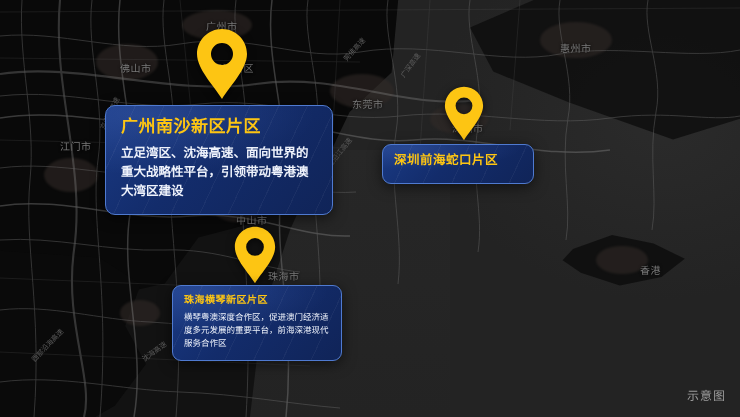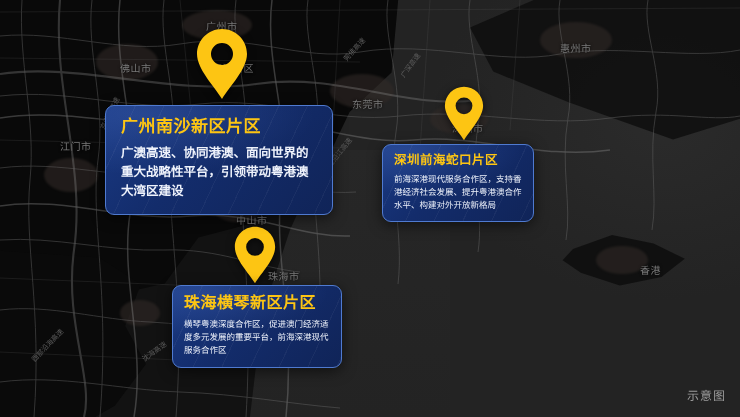--- a/index.html
+++ b/index.html
@@ -134,38 +134,39 @@
   }
   .card-desc{
     color:#eef2fb;
     line-height:1.52;
   }
 
   
   #card-guangzhou{
     left:105px; top:105px; width:228px;
     padding:11px 15px 13px 15px;
+    border-radius:10px;
   }
   #card-guangzhou .card-title{ font-size:17px; margin-bottom:7px; }
   #card-guangzhou .card-desc { font-size:12.5px; font-weight:bold; }
 
   
   #card-shenzhen{
     left:382px; top:144px; width:152px;
     padding:8px 11px 10px 11px;
   }
   #card-shenzhen .card-title{ font-size:12.5px; margin-bottom:5px; }
   #card-shenzhen .card-desc { font-size:8.5px; }
 
   
   #card-zhuhai{
     left:172px; top:285px; width:170px;
     padding:8px 11px 10px 11px;
   }
-  #card-zhuhai .card-title{ font-size:16px; margin-bottom:5px; }
+  #card-zhuhai .card-title{ font-size:10px; margin-bottom:5px; }
   #card-zhuhai .card-desc { font-size:8.5px; }
 
   
   #watermark{
     position:absolute;
     right:14px; bottom:14px;
     color:#9a9a9a;
     font-size:12px;
     letter-spacing:1px;
   }
@@ -280,28 +281,27 @@
   <div class="pin" id="pin-zhuhai" style="width: 42px; height: 58px; left: 234px; top: 226px;">
     <svg viewBox="0 0 52 72" aria-hidden="true">
       <path d="M26 1 C12.2 1 1 12.2 1 26 C1 41 18 58 26 71 C34 58 51 41 51 26 C51 12.2 39.8 1 26 1 Z
                M26 15 A11 11 0 1 1 26 37 A11 11 0 1 1 26 15 Z" fill="#fdc513" fill-rule="evenodd"></path>
     </svg>
   </div>
 
   <div class="card" id="card-guangzhou">
     <div class="card-inner">
       <div class="card-title">广州南沙新区片区</div>
-      <div class="card-desc">广澳高速、协同港澳、面向世界的重大战略性平台，引领带动粤港澳大湾区建设</div>
+      <div class="card-desc">立足湾区、沈海高速、面向世界的重大战略性平台，引领带动粤港澳大湾区建设</div>
     </div>
   </div>
 
   <div class="card" id="card-shenzhen">
     <div class="card-inner">
       <div class="card-title">深圳前海蛇口片区</div>
-      <div class="card-desc">前海深港现代服务合作区，支持香港经济社会发展、提升粤港澳合作水平、构建对外开放新格局</div>
     </div>
   </div>
 
   <div class="card" id="card-zhuhai">
     <div class="card-inner">
       <div class="card-title">珠海横琴新区片区</div>
       <div class="card-desc">横琴粤澳深度合作区，促进澳门经济适度多元发展的重要平台，前海深港现代服务合作区</div>
     </div>
   </div>
 

